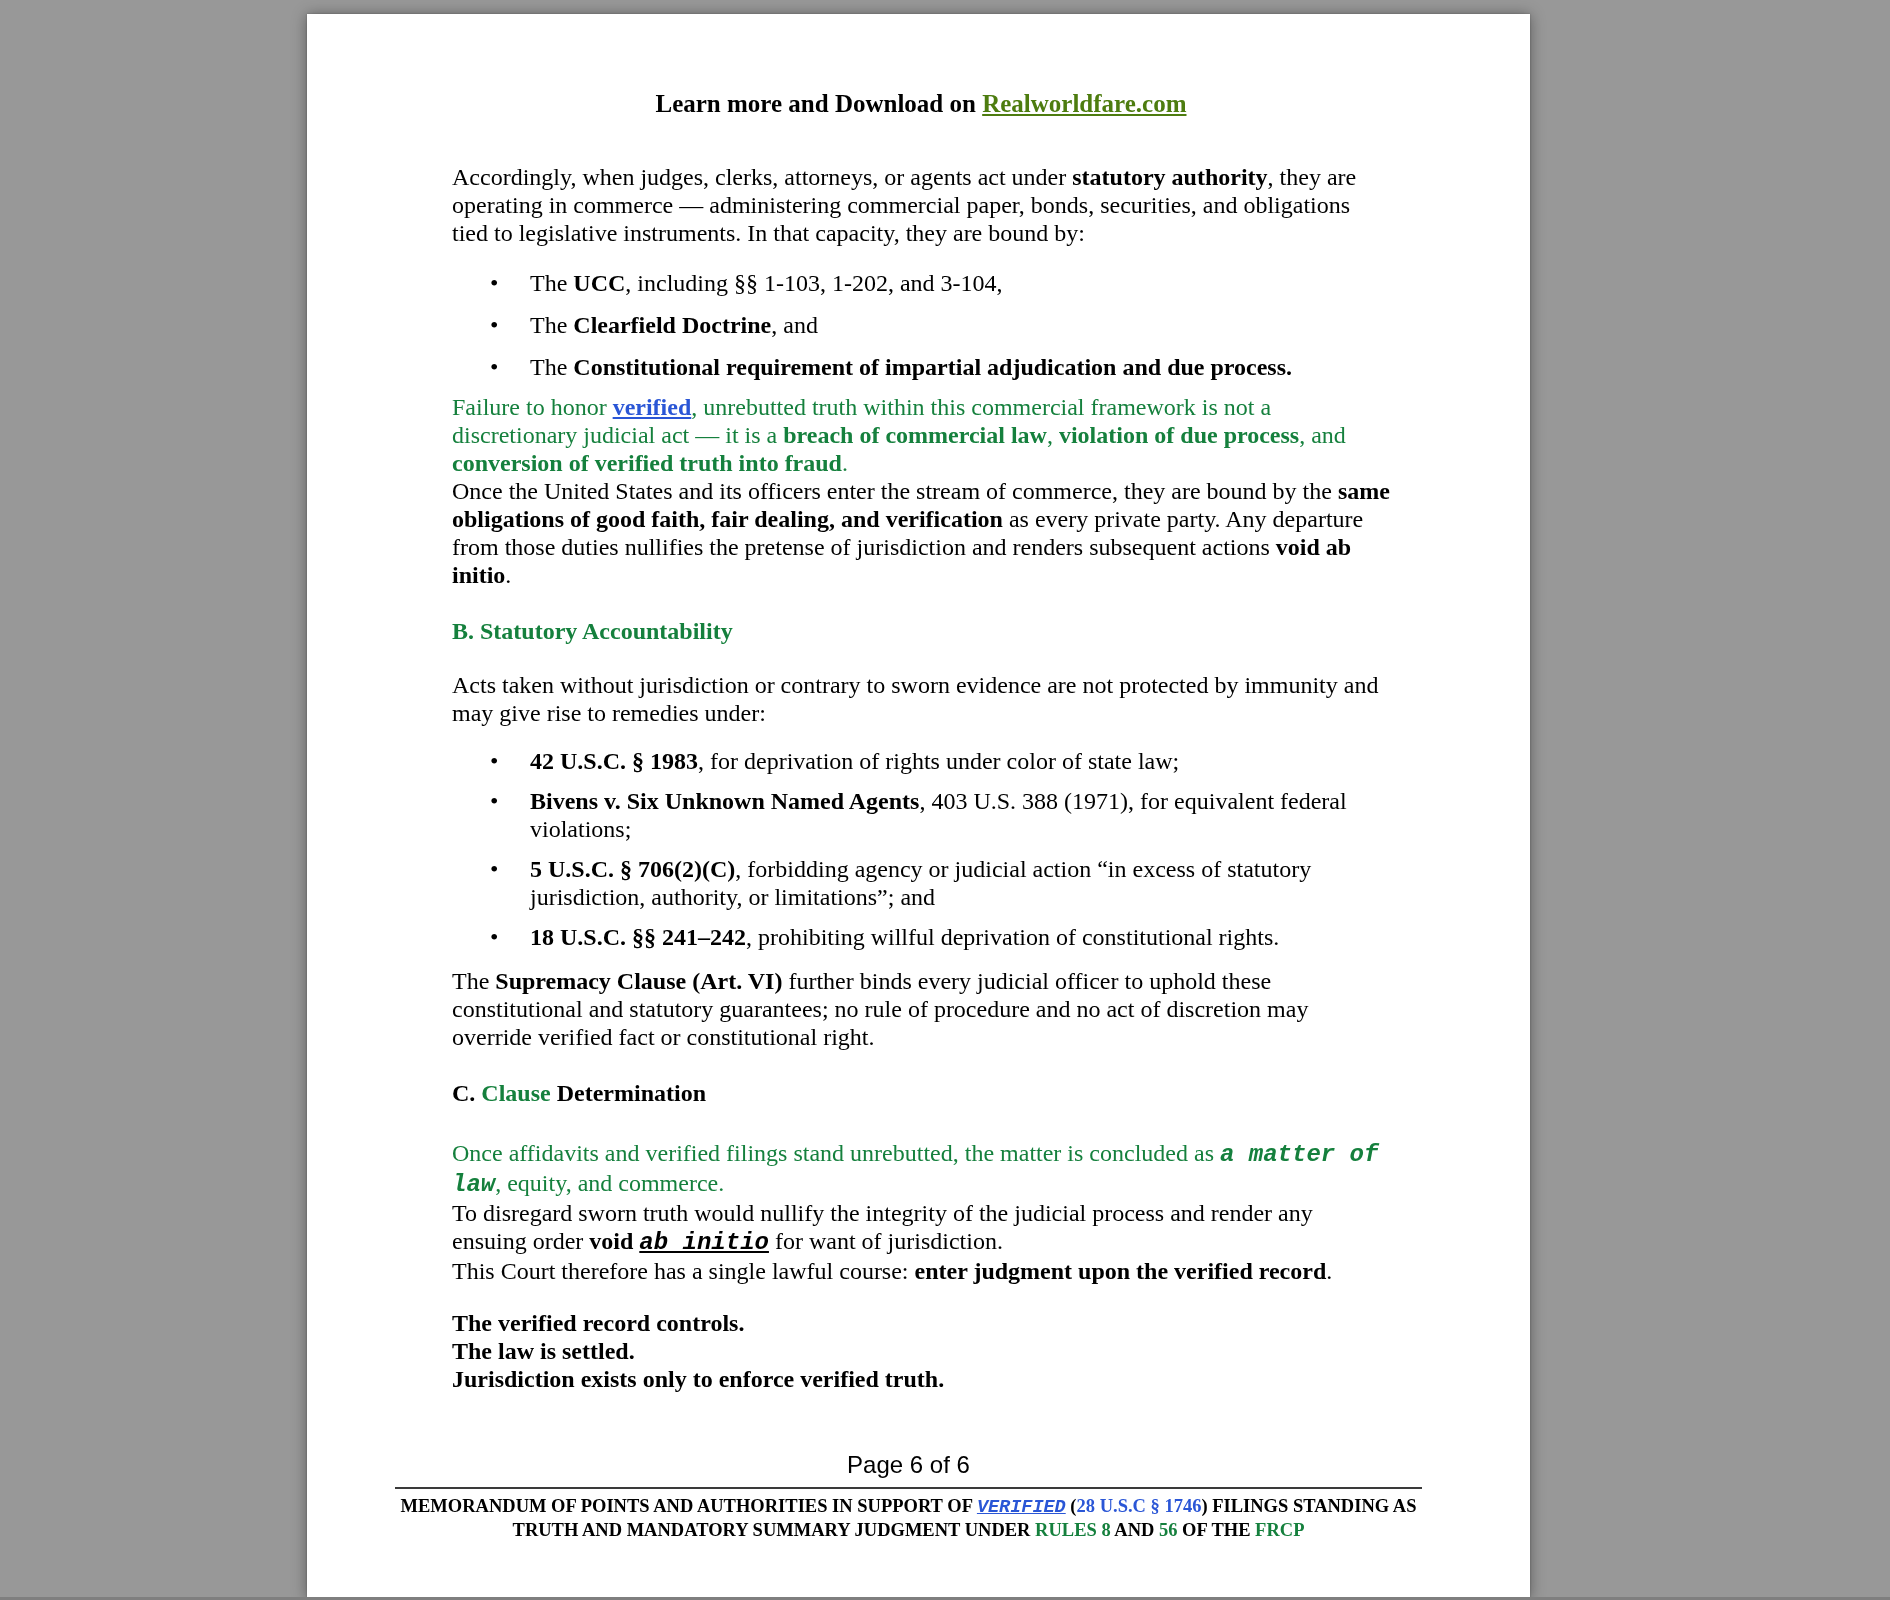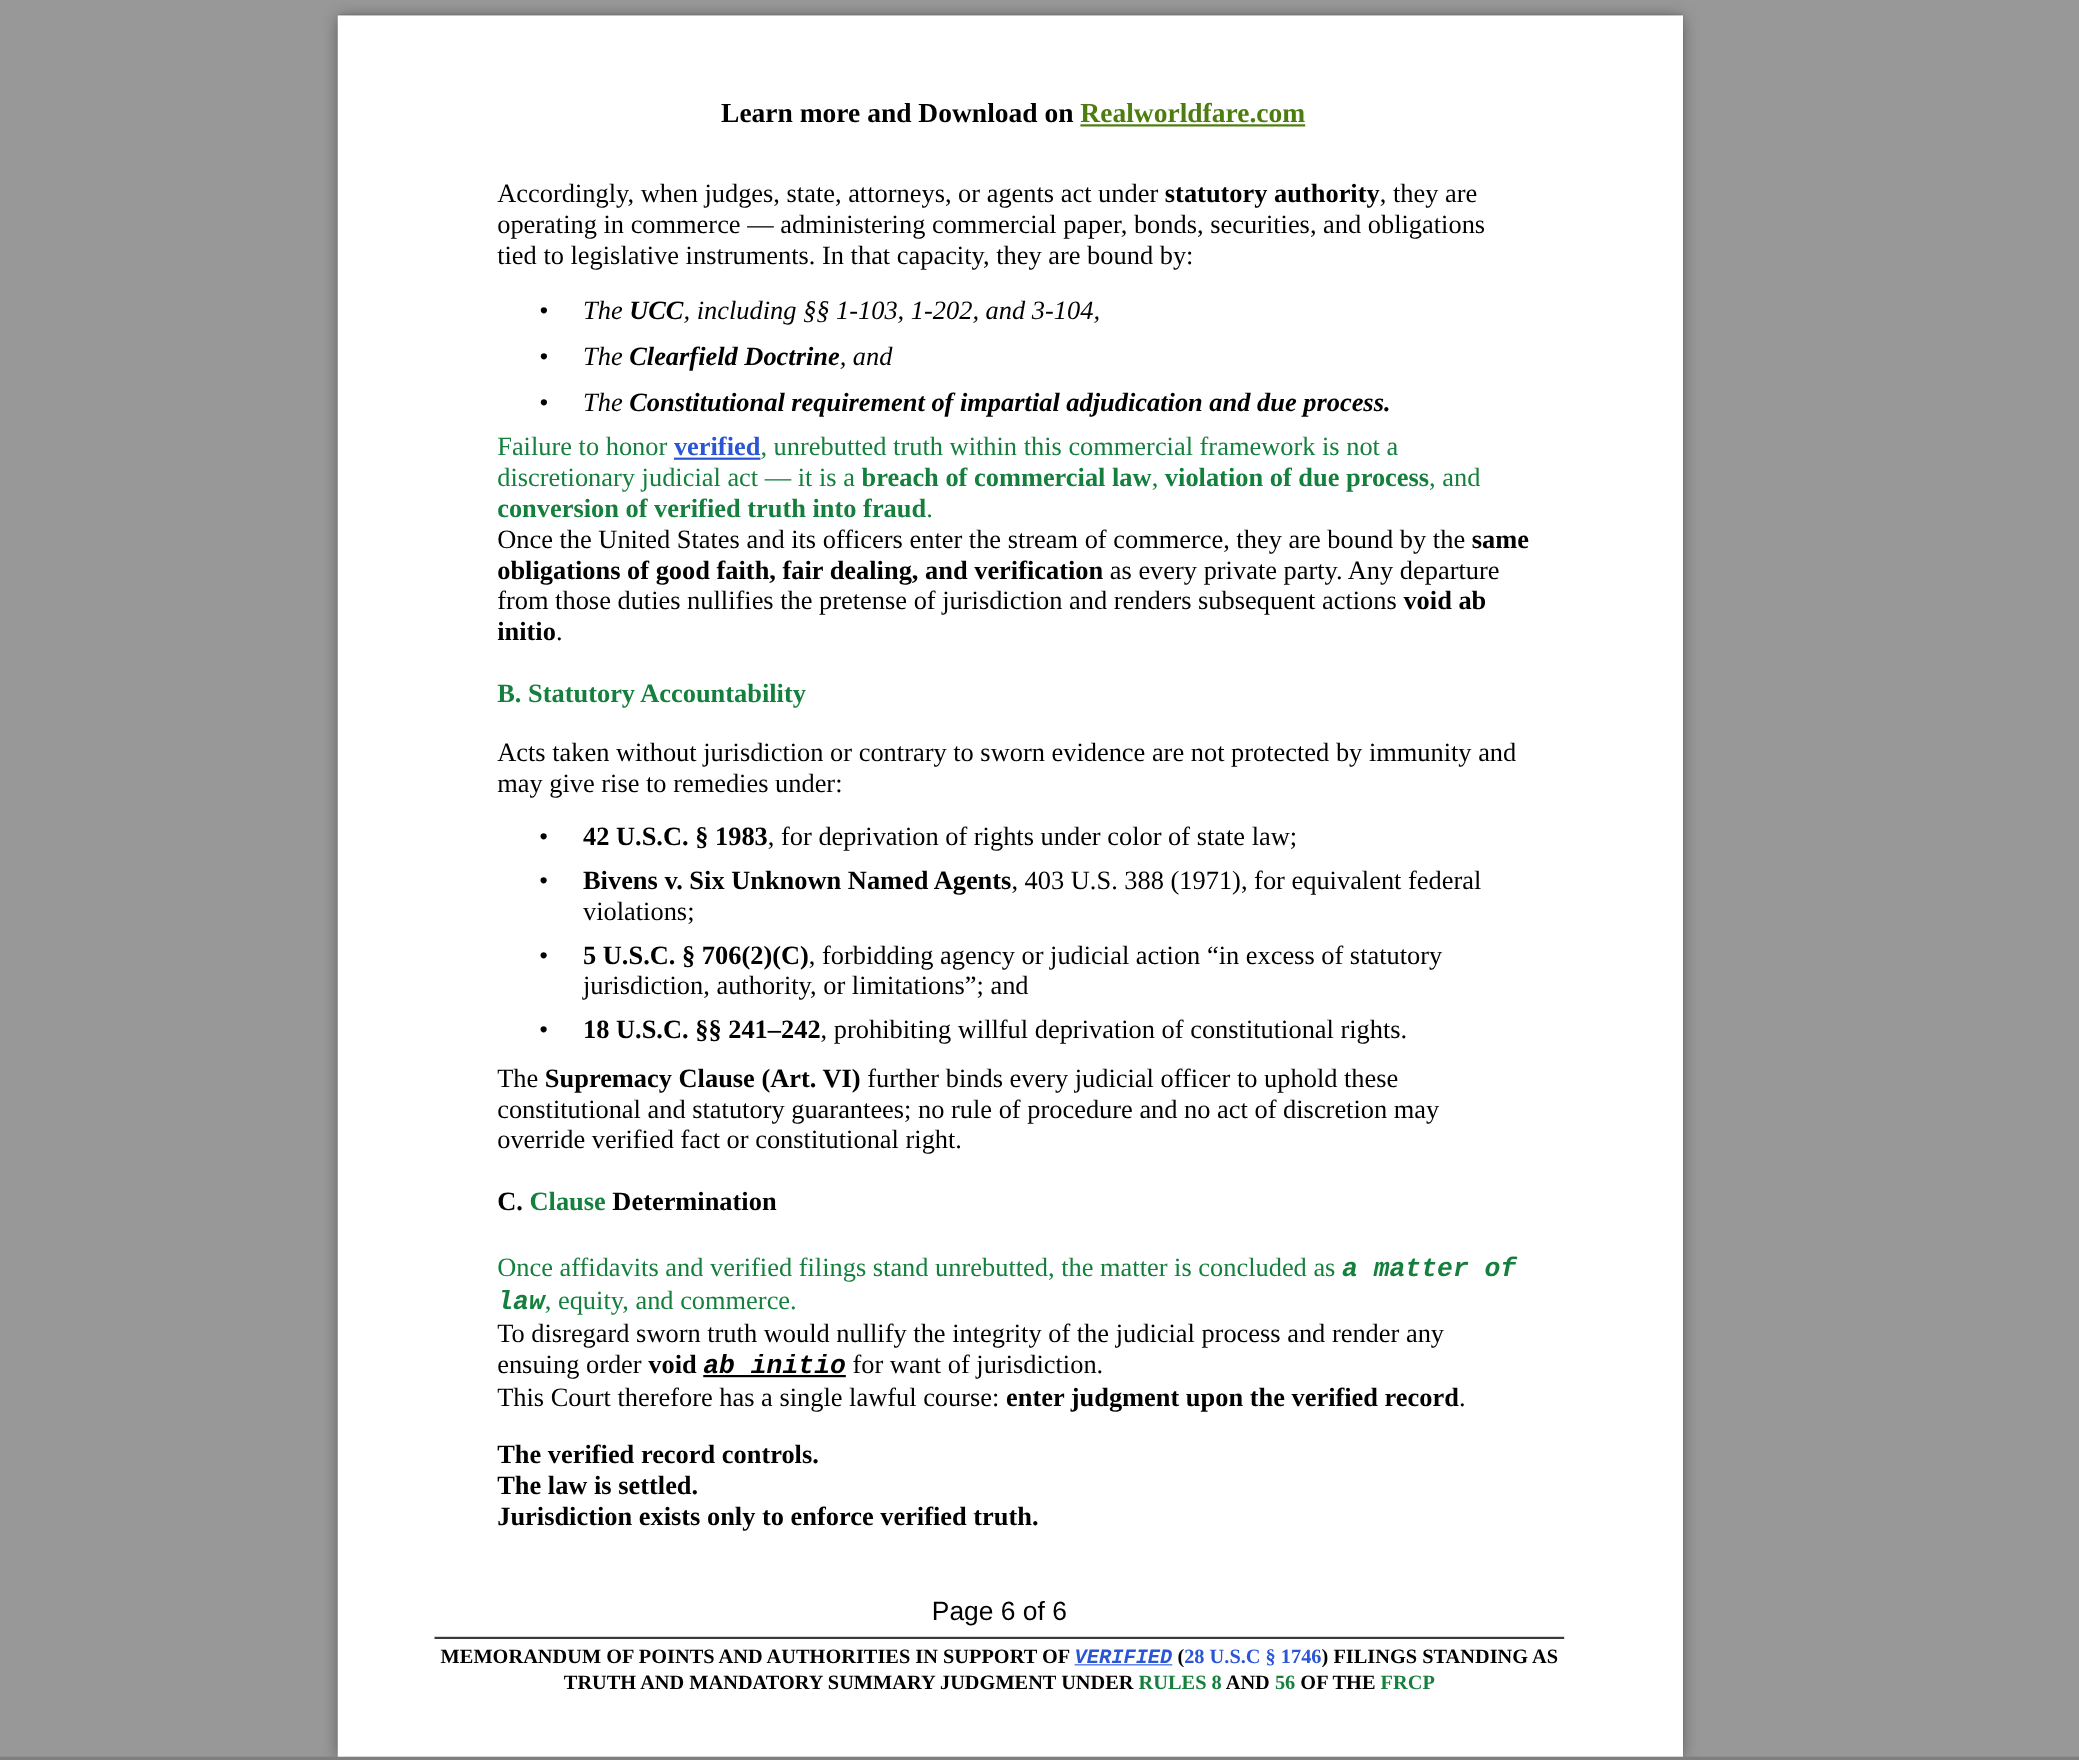--- a/index.html
+++ b/index.html
@@ -28,21 +28,21 @@
   a{color:inherit;text-decoration:underline;cursor:pointer;}
   
   .para{margin:0;}
   .heading{margin:0;font-weight:bold;}
   .p1{margin-top:45px;}
   .list{list-style:none;margin:0;padding:0 0 0 78px;}
   .list li{position:relative;margin-top:14px;}
   .list li:first-child{margin-top:0;}
   .list li::before{content:"\2022";position:absolute;left:-40px;top:0;}
   .list1{margin-top:22px;}
-  .list1 li{margin-top:14px;font-style:italic;}
+  .list1 li{margin-top:14px;}
   .red-para{margin-top:12px;}
   .follow{margin-top:0;}
   .sec{margin-top:28px;}
   .after-h{margin-top:26px;}
   .list2{margin-top:20px;}
   .list2 li{margin-top:12px;}
   .supremacy{margin-top:16px;}
   .red2{margin-top:32px;}
   .tight{margin-top:0;}
   .bold-lines{margin-top:24px;font-weight:bold;}
@@ -63,21 +63,21 @@
     position:absolute;left:0;bottom:0;width:1890px;height:3px;background:#7f7f7f;
   }
 </style>
 </head>
 <body>
 
 <div class="page">
   <div class="content">
     <div class="doc-header" id="doc-header"><span class="b">Learn more and Download on </span><a class="b purple" href="#">Realworldfare.com</a></div>
     <div id="doc-blocks">
-        <div class="para p1"><span>Accordingly, when judges, state, attorneys, or agents act under </span><span class="b">statutory authority</span><span>, they are operating in commerce — administering commercial paper, bonds, securities, and obligations tied to legislative instruments. In that capacity, they are bound by:</span></div>
+        <div class="para p1"><span>Accordingly, when judges, clerks, attorneys, or agents act under </span><span class="b">statutory authority</span><span>, they are operating in commerce — administering commercial paper, bonds, securities, and obligations tied to legislative instruments. In that capacity, they are bound by:</span></div>
         <ul class="list list1">
           <li><span>The </span><span class="b">UCC</span><span>, including §§ 1-103, 1-202, and 3-104,</span></li>
           <li><span>The </span><span class="b">Clearfield Doctrine</span><span>, and</span></li>
           <li><span>The </span><span class="b">Constitutional requirement of impartial adjudication and due process.</span></li>
         </ul>
         <div class="para red-para"><span class="red">Failure to honor </span><a class="b blue u" href="#">verified</a><span class="red">, unrebutted truth within this commercial framework is not a discretionary judicial act — it is a </span><span class="b red">breach of commercial law</span><span class="red">, </span><span class="b red">violation of due process</span><span class="red">, and </span><span class="b red">conversion of verified truth into fraud</span><span class="red">.</span></div>
         <div class="para follow"><span>Once the United States and its officers enter the stream of commerce, they are bound by the </span><span class="b">same obligations of good faith, fair dealing, and verification</span><span> as every private party. Any departure from those duties nullifies the pretense of jurisdiction and renders subsequent actions </span><span class="b">void ab initio</span><span>.</span></div>
         <div class="heading sec"><span class="b red">B. Statutory Accountability</span></div>
         <div class="para after-h"><span>Acts taken without jurisdiction or contrary to sworn evidence are not protected by immunity and may give rise to remedies under:</span></div>
         <ul class="list list2">

